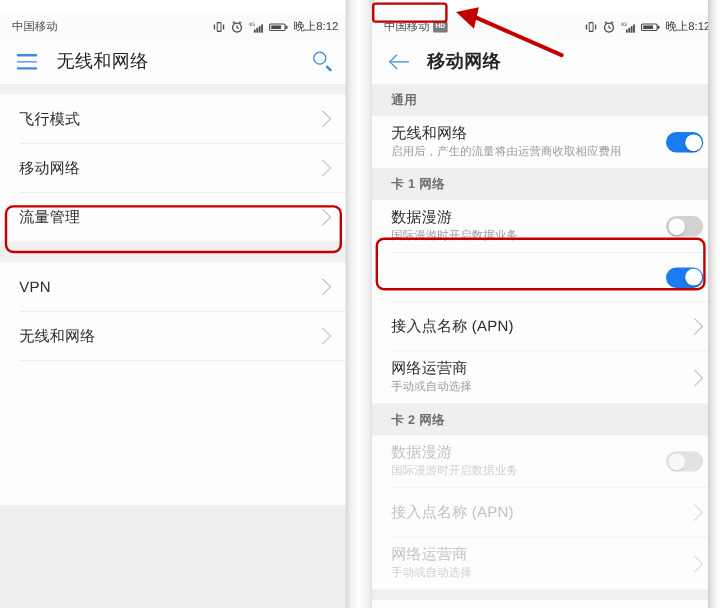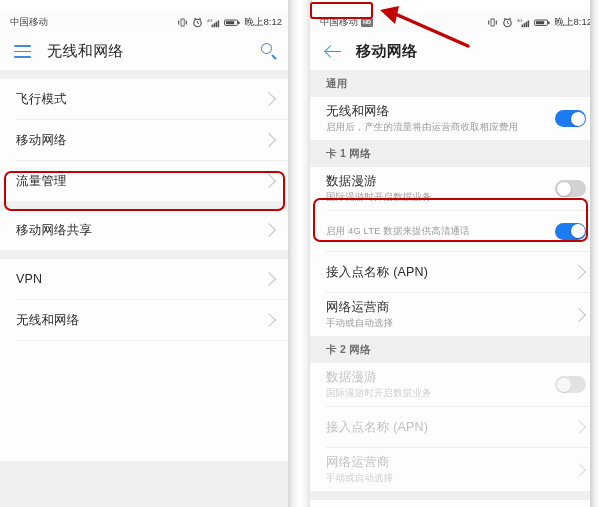--- a/index.html
+++ b/index.html
@@ -211,28 +211,20 @@
         <div class="row">
           <div class="labels">
             <div class="label">流量管理</div>
           </div>
           <div class="chev"></div>
         </div>
       </div>
 
       <div class="gap"></div>
 
-      <div class="group">
-        <div class="row">
-          <div class="labels">
-            <div class="label">移动网络共享</div>
-          </div>
-          <div class="chev"></div>
-        </div>
-      </div>
 
       <div class="gap"></div>
 
       <div class="group">
         <div class="row">
           <div class="labels">
             <div class="label">VPN</div>
           </div>
           <div class="chev"></div>
         </div>
@@ -318,21 +310,20 @@
             <div class="label">数据漫游</div>
             <div class="sub">国际漫游时开启数据业务</div>
           </div>
           <div class="toggle off">
               <div class="knob"></div>
             </div>
         </div>
         <div class="divider"></div>
         <div class="row">
           <div class="labels">
-            <div class="sub">启用 4G LTE 数据来提供高清通话</div>
           </div>
           <div class="toggle on">
               <div class="knob"></div>
             </div>
         </div>
         <div class="divider"></div>
         <div class="row">
           <div class="labels">
             <div class="label">接入点名称 (APN)</div>
           </div>

